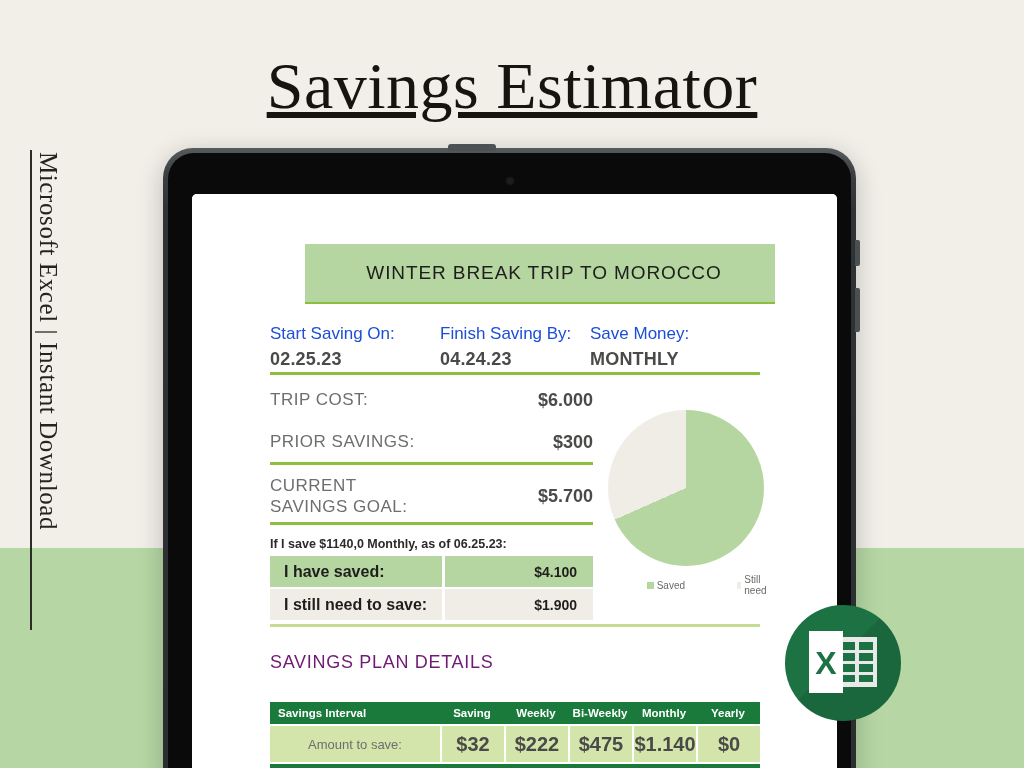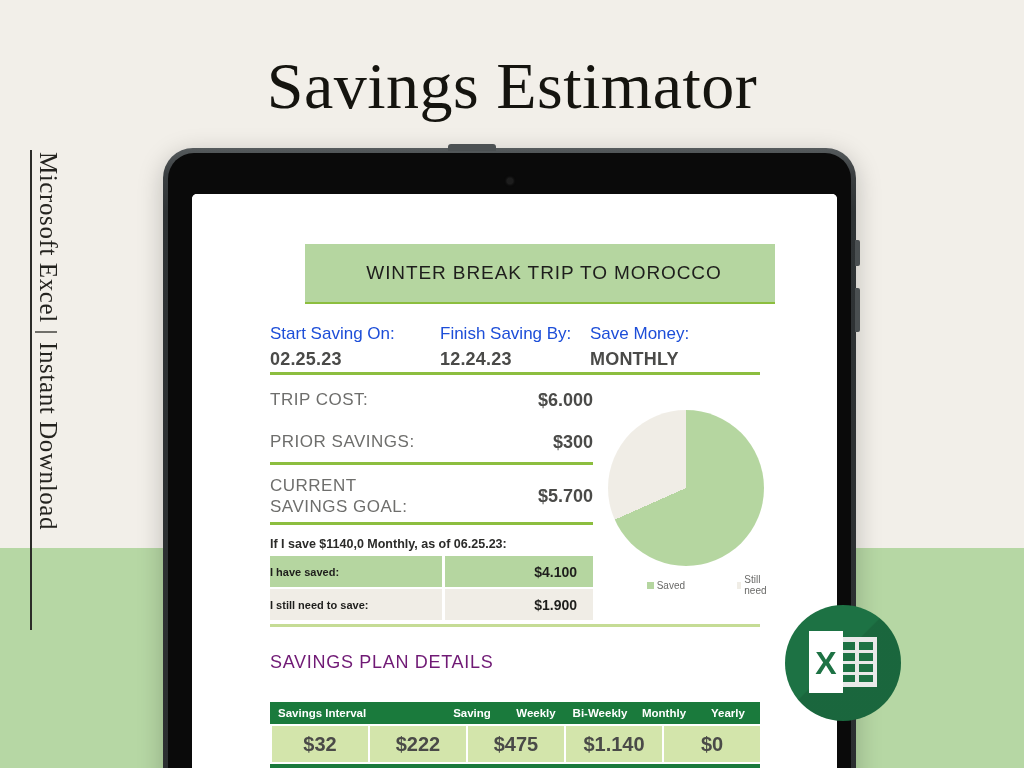--- a/index.html
+++ b/index.html
@@ -70,20 +70,21 @@
     left: 0;
     right: 0;
     top: 48px;
     text-align: center;
     font-family: "Liberation Serif", serif;
     font-size: 66px;
     font-weight: 400;
     letter-spacing: 0.5px;
     color: #15140f;
     z-index: 5;
+    text-decoration: underline;
   }
 
   
   .tablet {
     position: absolute;
     left: 163px;
     top: 148px;
     width: 693px;
     height: 640px;
     background: linear-gradient(180deg, #565b5d 0%, #3b3f41 4%, #2f3335 10%, #2b2e30 100%);
@@ -267,21 +268,22 @@
   }
   .mini-row {
     display: flex;
     height: 31px;
     margin-bottom: 2px;
   }
   .mini-row .lab {
     width: 172px;
     display: flex;
     align-items: center;
-    font-size: 11px;
+    padding-left: 14px;
+    font-size: 16px;
     font-weight: bold;
     color: #1e1e1c;
   }
   .mini-row .amt {
     flex: 1;
     margin-left: 3px;
     display: flex;
     align-items: center;
     justify-content: flex-end;
     padding-right: 16px;
@@ -438,21 +440,21 @@
           <div class="label">WINTER BREAK TRIP TO MOROCCO</div>
         </div>
 
         <div class="date-row">
           <div class="date-col c1">
             <div class="cap">Start Saving On:</div>
             <div class="val">02.25.23</div>
           </div>
           <div class="date-col c2">
             <div class="cap">Finish Saving By:</div>
-            <div class="val">12.24.23</div>
+            <div class="val">04.24.23</div>
           </div>
           <div class="date-col c3">
             <div class="cap">Save Money:</div>
             <div class="val">MONTHLY</div>
           </div>
         </div>
         <div class="date-rule"></div>
 
         <div class="cost-row row-trip">
           <div class="k">TRIP COST:</div>
@@ -512,20 +514,21 @@
           <div class="plan-hdr">
             <div class="h0">Savings Interval</div>
             <div class="hc">Saving</div>
             <div class="hc">Weekly</div>
             <div class="hc">Bi-Weekly</div>
             <div class="hc">Monthly</div>
             <div class="hc">Yearly</div>
           </div>
 
           <div class="plan-body">
+            <div class="b0">Amount to save:</div>
             <div class="bc">$32</div>
             <div class="bc">$222</div>
             <div class="bc">$475</div>
             <div class="bc">$1.140</div>
             <div class="bc">$0</div>
           </div>
 
           <div class="plan-hdr">
             
             

